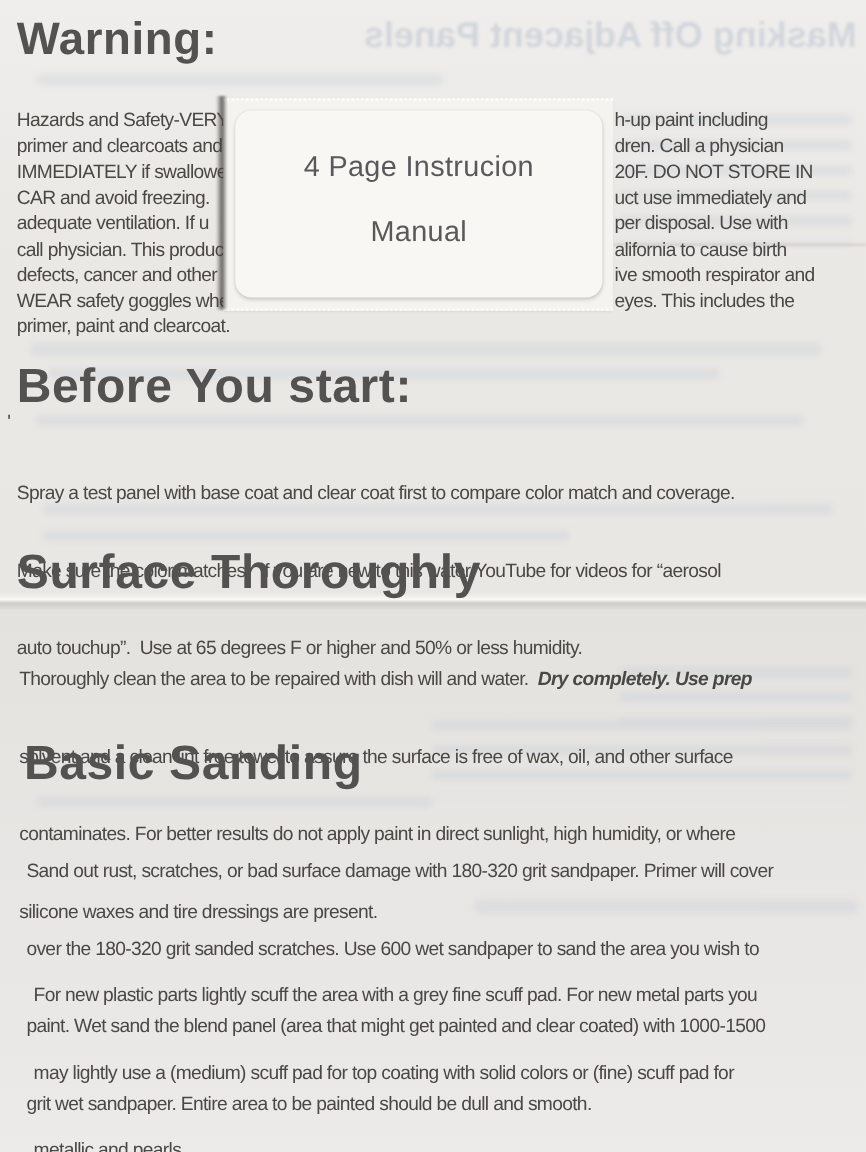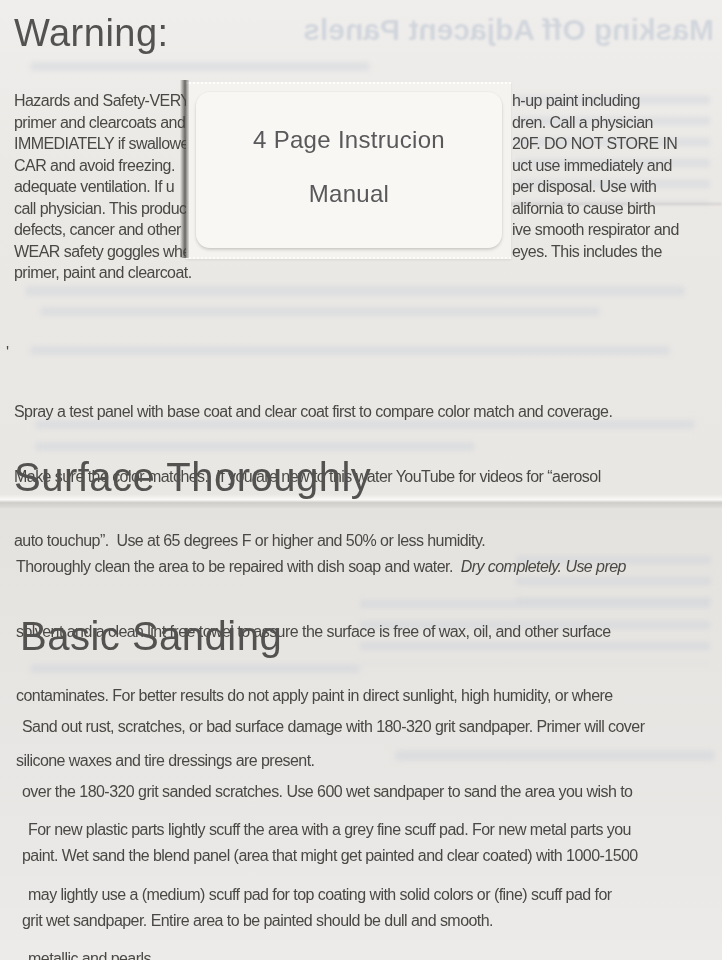--- a/index.html
+++ b/index.html
@@ -17,25 +17,25 @@
   .bleed-line{position:absolute;background:#c9cfd8;opacity:.40;filter:blur(2.6px);border-radius:4px;}
   .bleed-block{position:absolute;opacity:.42;filter:blur(2.6px);
     background:repeating-linear-gradient(180deg,#c9cfd8 0 8px,transparent 8px 21px);}
   
   .fold{
     position:absolute;left:0;top:494px;width:722px;height:14px;
     background:linear-gradient(180deg,rgba(255,255,255,0) 0%,rgba(252,252,250,.85) 40%,rgba(150,148,142,.28) 62%,rgba(150,148,142,.06) 100%);
   }
   .edge-line{position:absolute;left:505px;top:203px;width:217px;height:2px;background:rgba(140,138,132,.22);filter:blur(1px);}
   
-  .h{position:absolute;font-weight:400;color:#535250;letter-spacing:.5px;white-space:nowrap;}
+  .h{position:absolute;font-weight:700;color:#535250;letter-spacing:.5px;white-space:nowrap;}
   
   .para{position:absolute;font-size:16px;line-height:21.5px;color:#4a4845;letter-spacing:-.55px;white-space:pre;}
   .para div{white-space:pre;}
-  .italic{font-style:italic;}
+  .italic{font-style:italic;font-weight:bold;}
   .stray{position:absolute;left:6px;top:344px;font-size:16px;color:#4a4845;}
   
   .sticker-backing{
     position:absolute;left:186px;top:82px;width:325px;height:173px;
     background:#f4f3f0;
     border-top:2px dotted #ffffff;border-bottom:2px dotted #fcfcfa;
     box-shadow:0 1px 2px rgba(0,0,0,.08);
     z-index:5;
   }
   .sticker-shadow{
@@ -95,30 +95,31 @@
     <div>h-up paint including</div>
     <div>dren. Call a physician</div>
     <div>20F. DO NOT STORE IN</div>
     <div>uct use immediately and</div>
     <div>per disposal. Use with</div>
     <div>alifornia to cause birth</div>
     <div>ive smooth respirator and</div>
     <div>eyes. This includes the</div>
   </div>
 
+  <div class="h" style="left:14px;top:300px;font-size:40px;">Before You start:</div>
   <div class="stray">'</div>
   <div class="para" style="left:14px;top:358px;">
     <div>Spray a test panel with base coat and clear coat first to compare color match and coverage.</div>
     <div>Make sure the color matches.  If you are new to this water YouTube for videos for “aerosol</div>
     <div>auto touchup”.  Use at 65 degrees F or higher and 50% or less humidity.</div>
   </div>
 
   <div class="h" style="left:14px;top:455px;font-size:40px;">Surface Thoroughly</div>
   <div class="para" style="left:16px;top:513px;">
-    <div><span>Thoroughly clean the area to be repaired with dish soap and water.  </span><span class="italic">Dry completely. Use prep</span></div>
+    <div><span>Thoroughly clean the area to be repaired with dish will and water.  </span><span class="italic">Dry completely. Use prep</span></div>
     <div>solvent and a clean lint free towel to assure the surface is free of wax, oil, and other surface</div>
     <div>contaminates. For better results do not apply paint in direct sunlight, high humidity, or where</div>
     <div>silicone waxes and tire dressings are present.</div>
   </div>
 
   <div class="h" style="left:20px;top:614px;font-size:40px;">Basic Sanding</div>
   <div class="para" style="left:22px;top:673px;">
     <div>Sand out rust, scratches, or bad surface damage with 180-320 grit sandpaper. Primer will cover</div>
     <div>over the 180-320 grit sanded scratches. Use 600 wet sandpaper to sand the area you wish to</div>
     <div>paint. Wet sand the blend panel (area that might get painted and clear coated) with 1000-1500</div>

